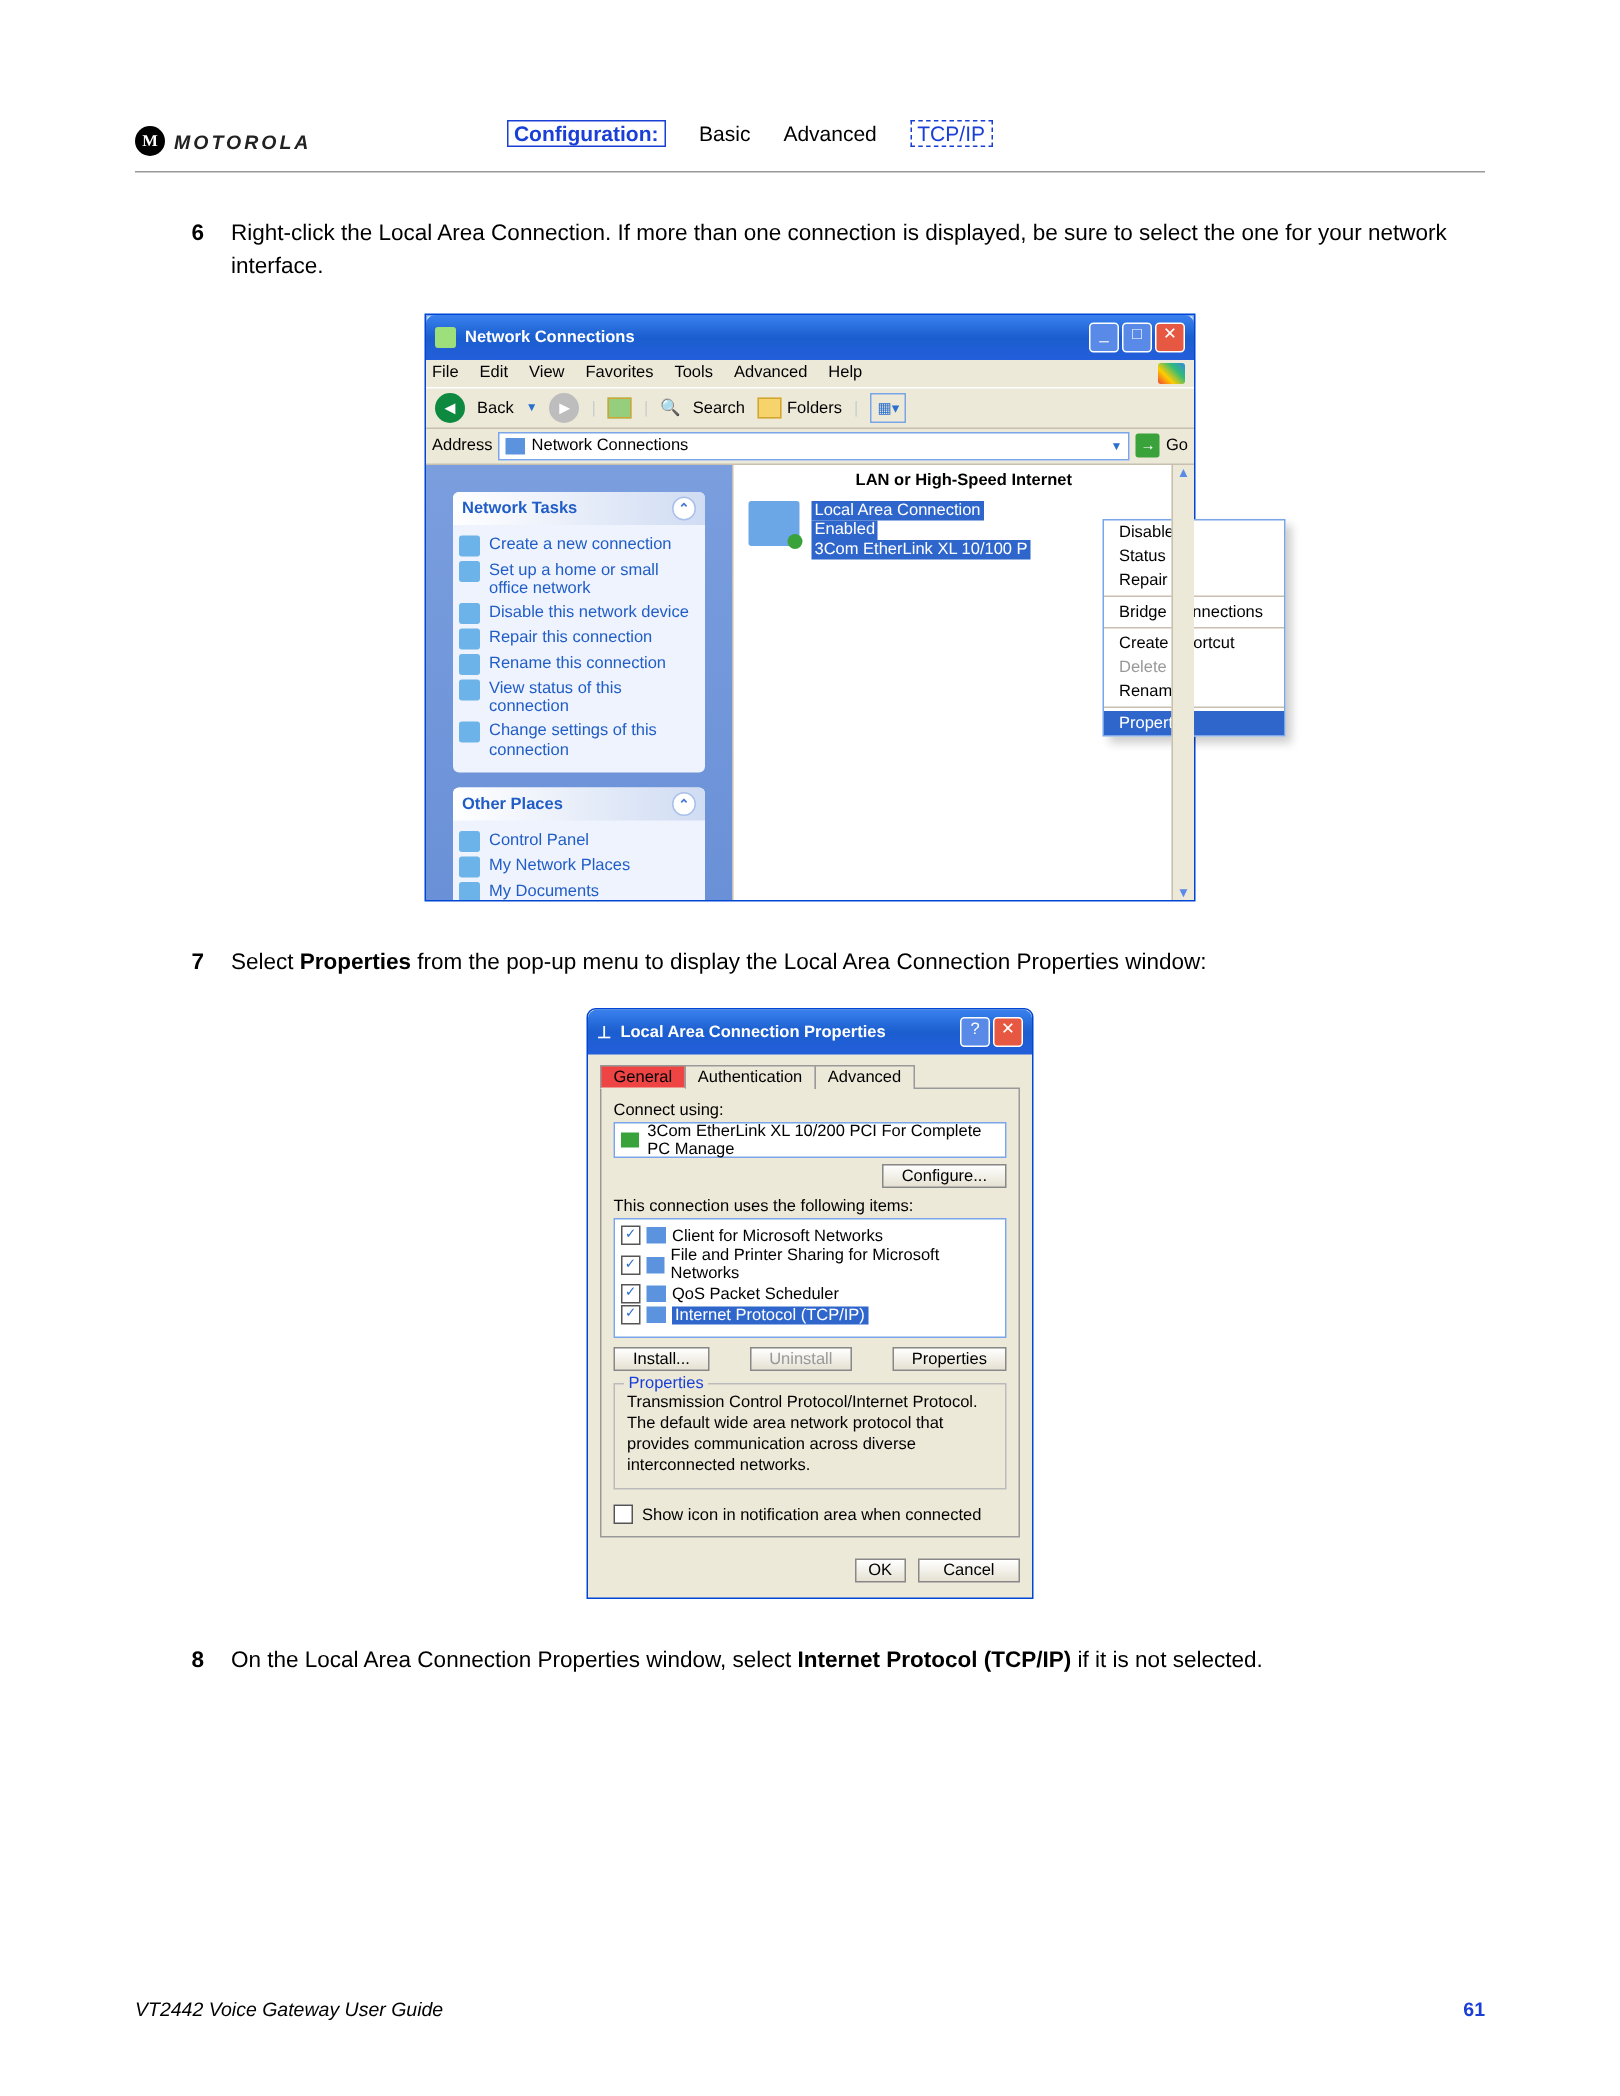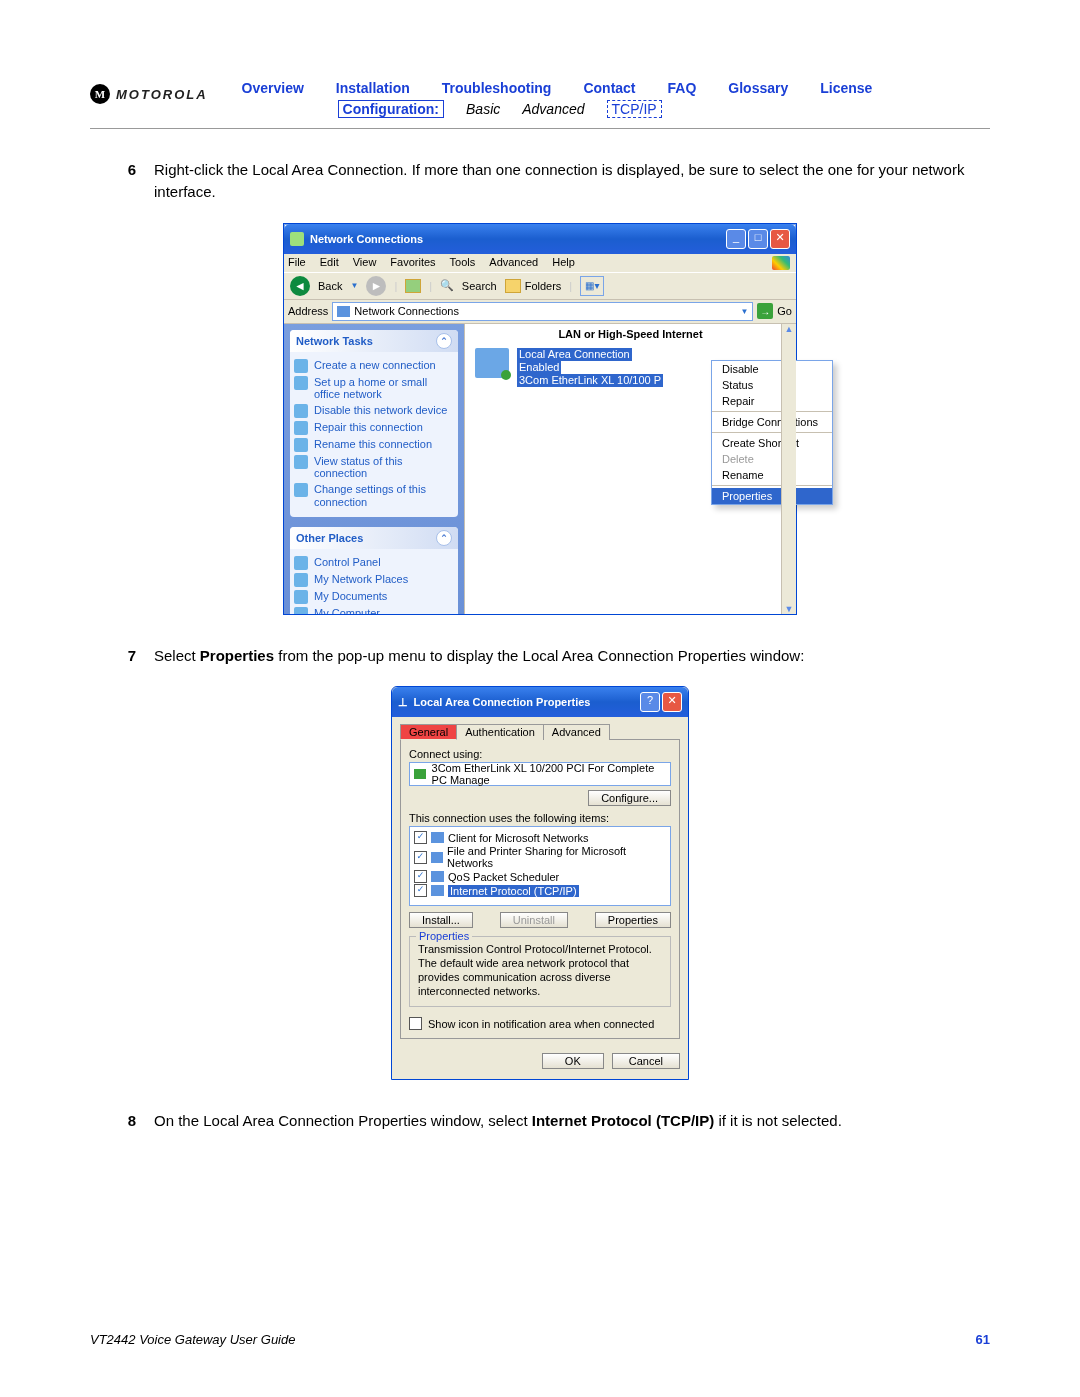--- a/index.html
+++ b/index.html
@@ -77,21 +77,20 @@
     padding-left: 100px;
   }
   .nav-row2 .config-label {
     color: #1a3fd6;
     font-weight: bold;
     border: 1px solid #1a3fd6;
     padding: 0 4px;
   }
   .nav-row2 .plain {
     color: #000;
-    font-style: italic;
   }
   .nav-row2 .tcpip {
     border: 1px dashed #1a3fd6;
     padding: 0 4px;
     color: #1a3fd6;
   }
   .step {
     display: flex;
     margin: 0 18px 20px 18px;
     font-size: 15px;
@@ -191,21 +190,21 @@
   }
   .addr-icon { width:13px; height:11px; background:#5b93de; }
   .go-btn {
     background:#3aa23a; color:#fff; width:16px; height:16px; font-size:10px;
     display:flex;align-items:center;justify-content:center; border-radius:2px;
   }
   .xp-body { display:flex; background:#fff; height: 290px; }
   .xp-sidebar {
     width: 168px;
     background: linear-gradient(to bottom,#7a9ede,#6a90d7);
-    padding: 6px;
+    padding: 18px;
     font-size: 11px;
     overflow:hidden;
   }
   .xp-panel {
     background:#eef3fd; border-radius:4px; margin-bottom:10px;
   }
   .xp-panel-header {
     background: linear-gradient(to right,#fff,#d0dcf3);
     color:#215dc6; font-weight:bold; padding:3px 6px;
     border-top-left-radius:4px; border-top-right-radius:4px;
@@ -316,29 +315,20 @@
 <body>
 
 <div class="page">
 
   <div class="header">
     <div class="brand">
       <div class="brand-logo"></div>
       <span class="brand-text">MOTOROLA</span>
     </div>
     <div class="nav">
-      <div class="nav-row1">
-        <span>Overview</span>
-        <span>Installation</span>
-        <span>Troubleshooting</span>
-        <span>Contact</span>
-        <span>FAQ</span>
-        <span>Glossary</span>
-        <span>License</span>
-      </div>
       <div class="nav-row2">
         <span class="config-label">Configuration:</span>
         <span class="plain">Basic</span>
         <span class="plain">Advanced</span>
         <span class="tcpip">TCP/IP</span>
       </div>
     </div>
   </div>
 
   <div class="step">
@@ -557,21 +547,21 @@
           <div class="fieldset">
             <div class="legend">Properties</div>
             <div class="desc">Transmission Control Protocol/Internet Protocol. The default wide area network protocol that provides communication across diverse interconnected networks.</div>
           </div>
           <div class="chkline">
             <div class="chk"></div>
             <span>Show icon in notification area when connected</span>
           </div>
         </div>
         <div class="okrow">
-          <button class="btn" style="padding:1px 22px;">OK</button>
+          <button class="btn" style="padding:1px 8px;">OK</button>
           <button class="btn" style="padding:1px 16px;">Cancel</button>
         </div>
       </div>
     </div>
   </div>
 
   <div class="step">
     <div class="step-num">8</div>
     <div class="step-text">
       <span>On the Local Area Connection Properties window, select </span><b>Internet Protocol (TCP/IP)</b><span> if it is not selected.</span>

